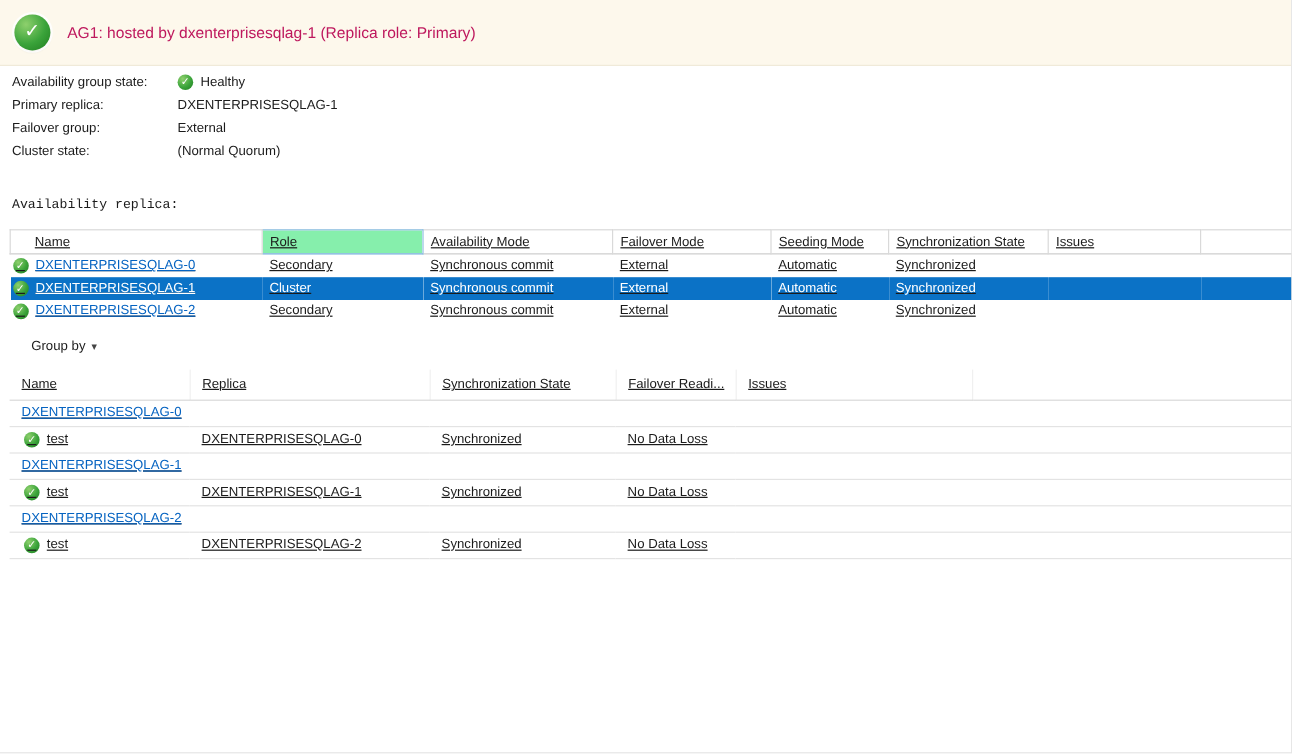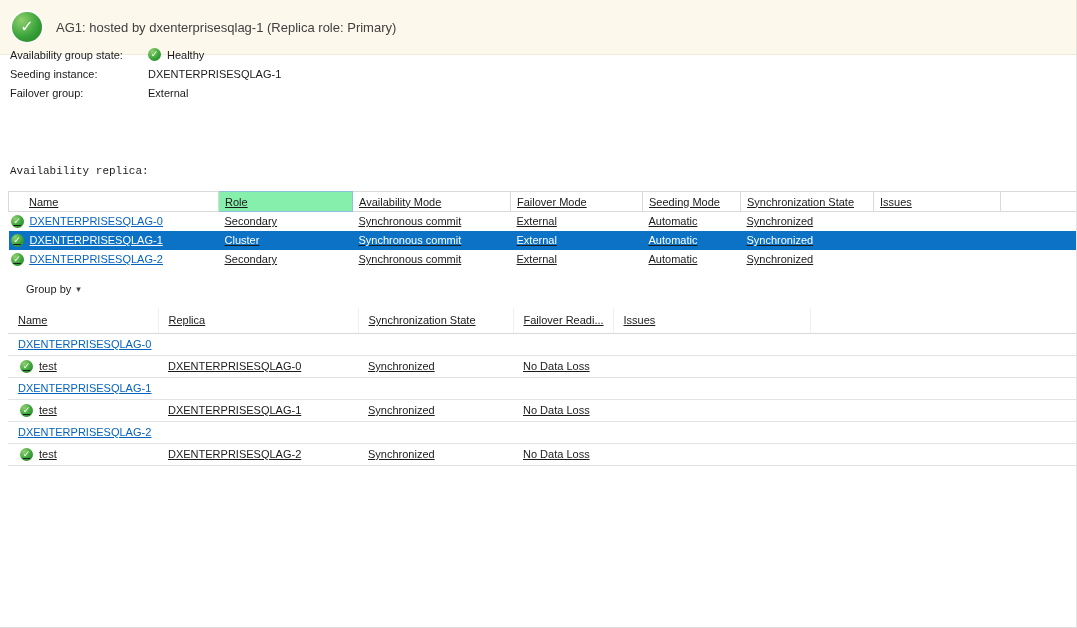--- a/index.html
+++ b/index.html
@@ -22,21 +22,21 @@
     position: absolute;
     top: 0; left: 0; right: 0;
     height: 55px;
     background: #fdf8ec;
     border-bottom: 1px solid #f0ead9;
     display: flex;
     align-items: center;
     gap: 14px;
     padding: 0 12px;
   }
-  .title { font-size: 13px; color: #404040; }
+  .title { font-size: 13px; color: #be185d; }
 
   
   .check {
     display: inline-flex;
     align-items: center;
     justify-content: center;
     border-radius: 50%;
     background: radial-gradient(circle at 32% 28%, #8ed06d, #3aa33a 55%, #1f7d1f);
     color: #fff;
     flex: none;
@@ -46,21 +46,21 @@
     width: 30px; height: 30px;
     font-size: 16px; font-weight: bold;
     box-shadow: 0 0 0 2px rgba(255,255,255,.85), 0 1px 2px rgba(0,0,0,.25);
   }
   .check.small {
     width: 13px; height: 13px;
     font-size: 9px; font-weight: bold;
   }
 
   
-  .summary { position: absolute; top: 45px; left: 10px; }
+  .summary { position: absolute; top: 59px; left: 10px; }
   .srow { display: flex; height: 19px; align-items: center; }
   .slabel { width: 138px; }
   .svalue { display: flex; align-items: center; gap: 6px; }
 
   .section-label { position: absolute; top: 165px; left: 10px; font-family: Liberation Mono, monospace; }
 
   
   table.grid {
     position: absolute;
     left: 8px;
@@ -145,29 +145,35 @@
     <div class="srow">
       <span class="slabel">Availability group state:</span>
       <span class="svalue">
         <span class="check small">
             <span>✓</span>
           </span>
         <span>Healthy</span>
       </span>
     </div>
     <div class="srow">
-      <span class="slabel">Seeding instance:</span>
+      <span class="slabel">Primary replica:</span>
       <span class="svalue">
           <span>DXENTERPRISESQLAG-1</span>
         </span>
     </div>
     <div class="srow">
       <span class="slabel">Failover group:</span>
       <span class="svalue">
           <span>External</span>
+        </span>
+    </div>
+    <div class="srow">
+      <span class="slabel">Cluster state:</span>
+      <span class="svalue">
+          <span>(Normal Quorum)</span>
         </span>
     </div>
   </div>
 
   <div class="section-label">Availability replica:</div>
 
   <table class="grid grid1">
     <colgroup>
       <col style="width:210px">
         <col style="width:134px">

